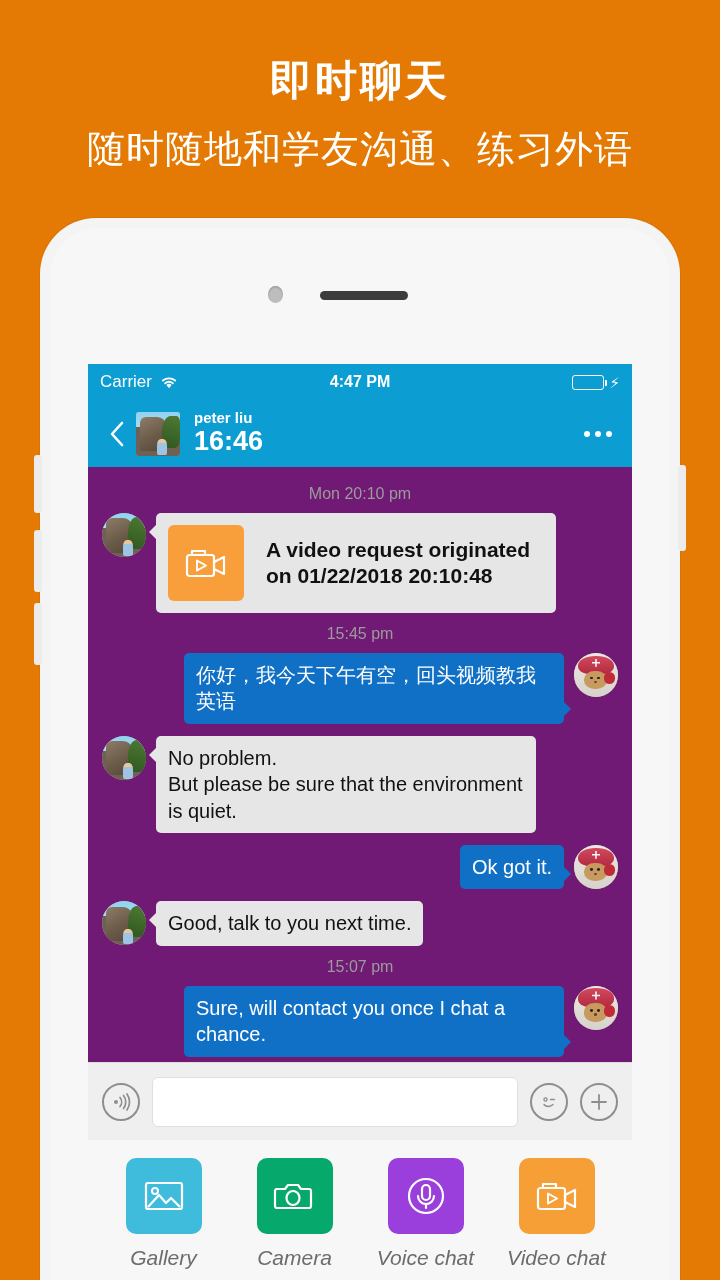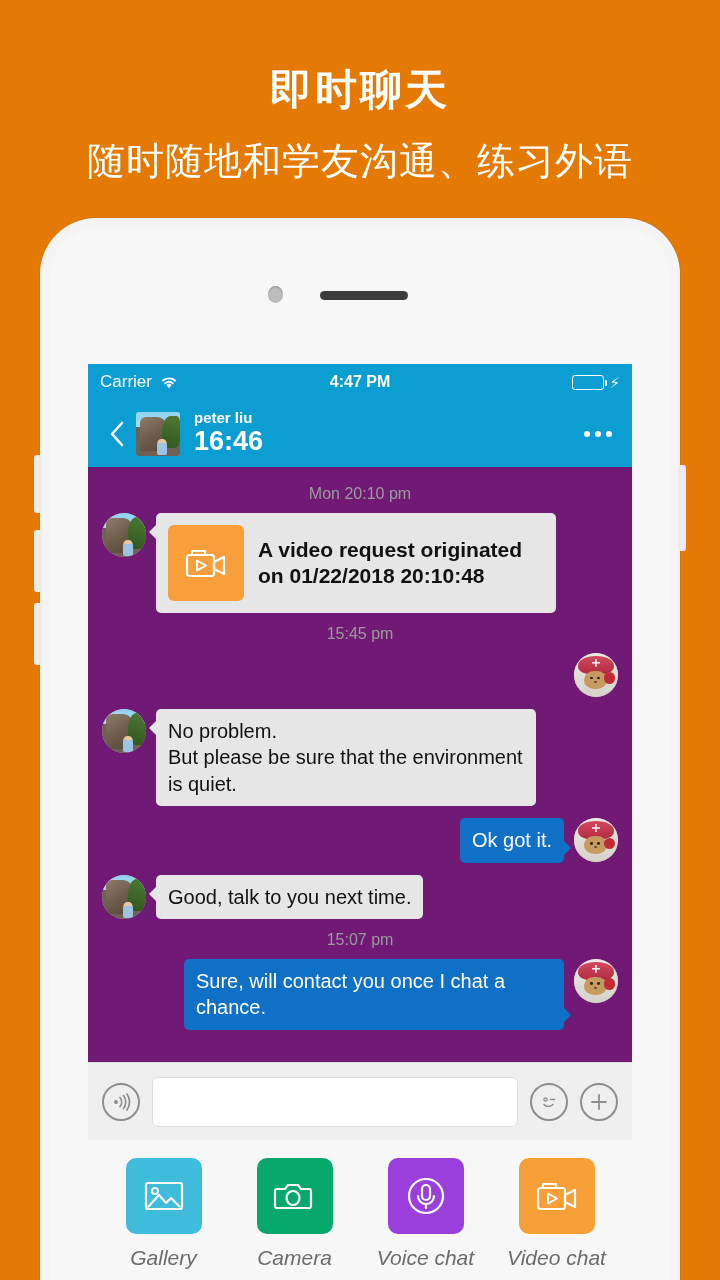--- a/index.html
+++ b/index.html
@@ -5,25 +5,24 @@
   * { box-sizing: border-box; margin: 0; padding: 0; }
   html, body {
     width: 720px; height: 1280px;
     overflow: hidden;
     font-family: "Liberation Sans", "DejaVu Sans", sans-serif;
   }
   body { background: #e47a04; position: relative; }
 
   
   .promo {
-    position: absolute; top: 12px; left: 0; right: 0;
+    position: absolute; top: 0; left: 0; right: 0;
     padding-top: 56px;
     text-align: center;
     color: #ffffff;
-    font-family: Liberation Mono, monospace;
   }
   .promo-title {
     font-size: 42px; font-weight: bold; letter-spacing: 3px;
     line-height: 1.2;
   }
   .promo-sub {
     font-size: 38px; font-weight: normal; letter-spacing: 1px;
     margin-top: 18px;
   }
 
@@ -157,21 +156,21 @@
   .bubble.me   { background: #1070c5; color: #fff; margin-right: 10px; }
   .bubble.them::after {
     content: ""; position: absolute; left: -7px; top: 12px;
     border: 7px solid transparent; border-right-color: #e6e6e6; border-left: 0;
   }
   .bubble.me::after {
     content: ""; position: absolute; right: -7px; bottom: 8px;
     border: 7px solid transparent; border-left-color: #1070c5; border-right: 0;
   }
   .bubble.video-req {
-    display: flex; align-items: center; gap: 14px;
+    display: flex; align-items: center; gap: 22px;
     max-width: 400px; padding: 12px;
   }
   .video-tile {
     width: 76px; height: 76px; flex: none;
     background: #f89f3c; border-radius: 6px;
     display: flex; align-items: center; justify-content: center;
   }
   .video-req-text { font-size: 21px; font-weight: bold; line-height: 1.25; }
 
   
@@ -330,20 +329,21 @@
               <path d="M14 14.5l9 5-9 5z" stroke="#fff" stroke-width="2" fill="none" stroke-linejoin="round"></path>
             </svg>
           </div>
           <div class="video-req-text">A video request originated on 01/22/2018 20:10:48</div>
         </div>
       </div>
 
       <div class="ts">15:45 pm</div>
 
       <div class="row me">
+        <div class="bubble me">你好，我今天下午有空，回头视频教我英语</div>
         <div class="av">
           <div class="ph-toy">
               <div class="hat"></div>
               <div class="face">
                 <div class="eye l"></div>
                 <div class="eye r"></div>
                 <div class="nose"></div>
               </div>
               <div class="ball"></div>
             </div>

